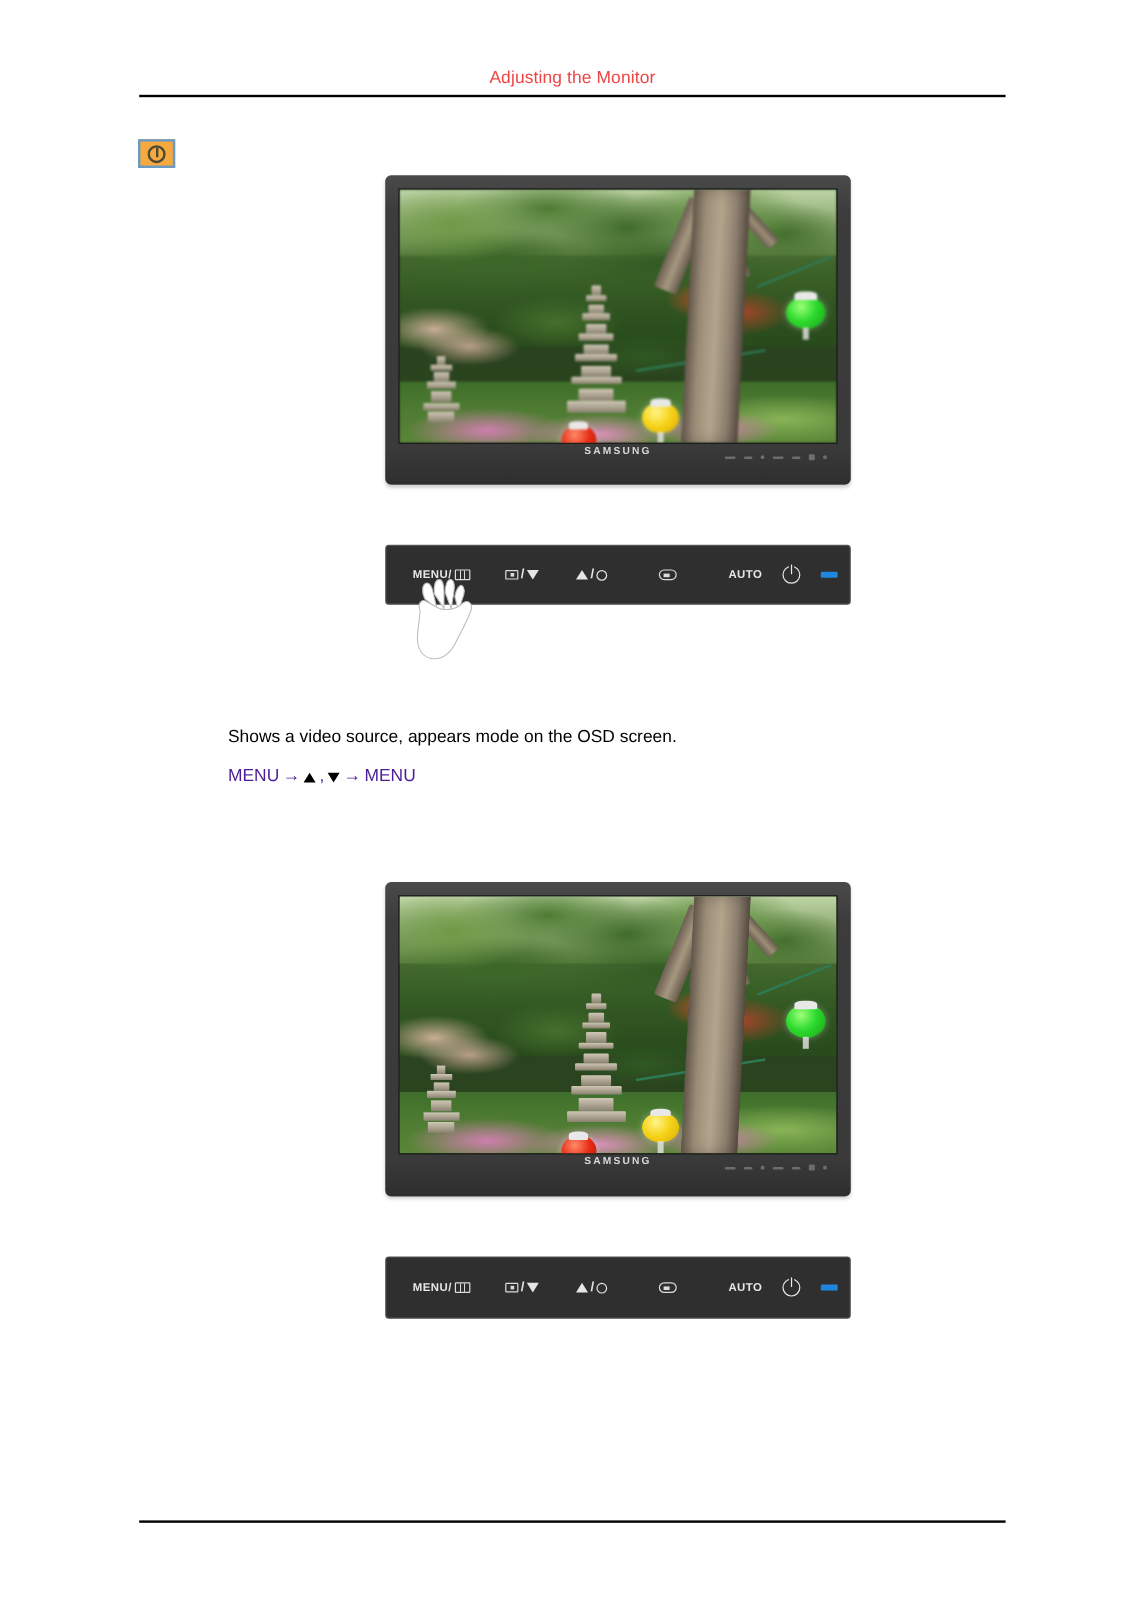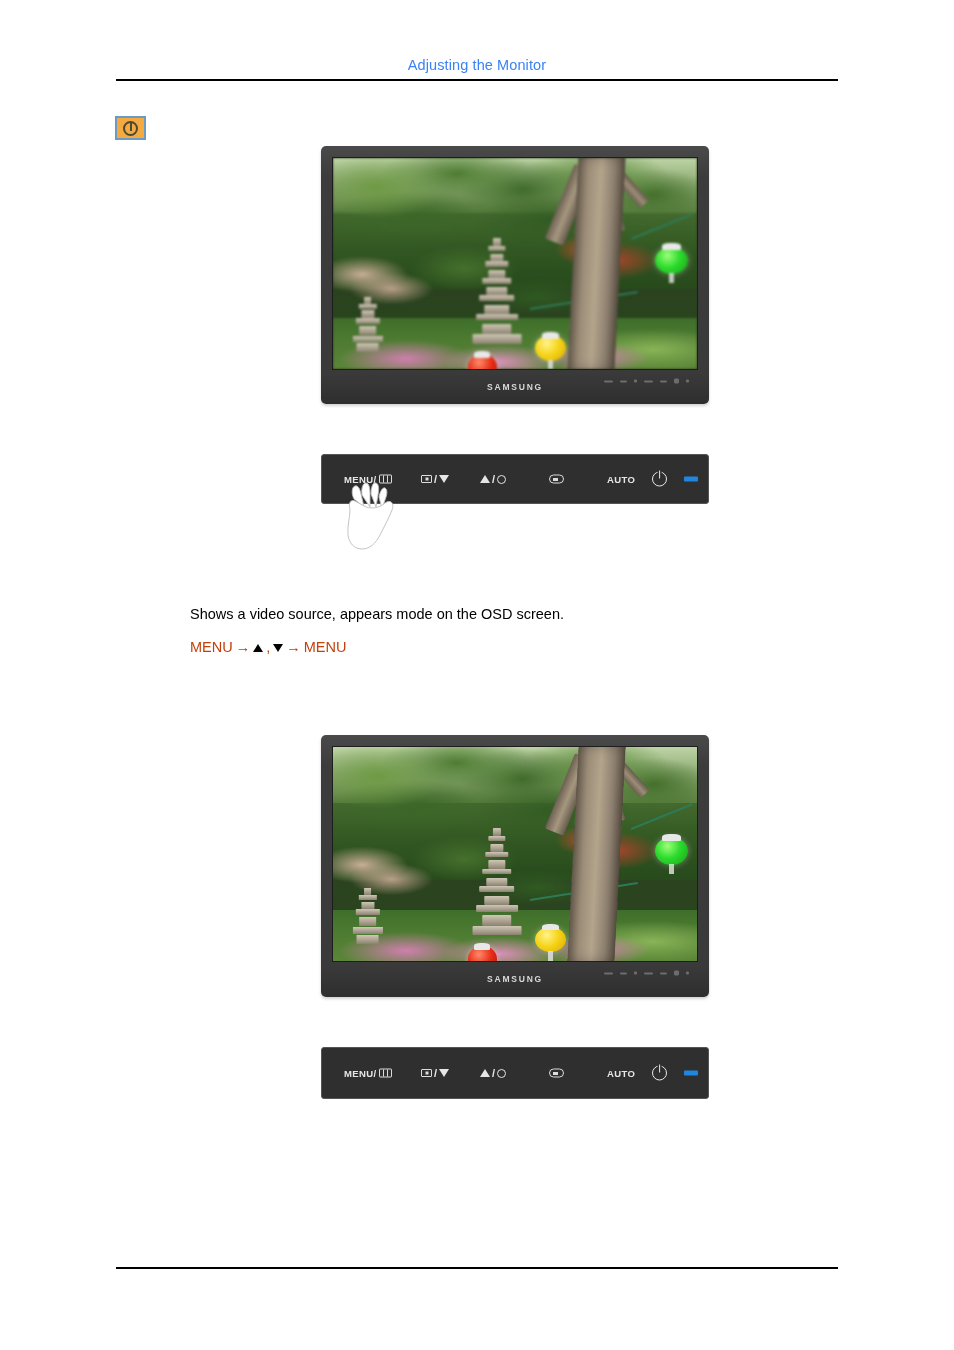--- a/index.html
+++ b/index.html
@@ -17,21 +17,21 @@
     background: #ffffff;
   }
 
   
   .header-title {
     position: absolute;
     left: 0; top: 57px;
     width: 954px;
     text-align: center;
     font-size: 14.5px;
-    color: #3b82f6;
+    color: #ef4444;
     letter-spacing: 0.1px;
   }
   .header-rule {
     position: absolute;
     left: 116px; top: 79px;
     width: 722px; height: 2px;
     background: #000;
   }
 
   
@@ -73,21 +73,21 @@
     position: relative;
     width: 100%;
     overflow: hidden;
     background: #2a3a20;
     border: 1px solid #1d1d1d;
   }
   .monitor .bezel-bottom {
     position: relative;
     height: 22px;
     display: flex;
-    align-items: flex-end;
+    align-items: flex-start;
     justify-content: center;
   }
   .brand {
     font-size: 8.5px;
     font-weight: bold;
     color: #d8d8d8;
     letter-spacing: 1.8px;
     font-family: "Liberation Sans", sans-serif;
   }
   .bezel-keys {
@@ -346,21 +346,21 @@
   
   .body-text {
     position: absolute;
     font-size: 14.5px;
     color: #000;
     line-height: 1.45;
   }
   .menu-path {
     position: absolute;
     font-size: 14.5px;
-    color: #c2410c;
+    color: #4c1d95;
     display: flex;
     align-items: center;
     gap: 3px;
   }
   .mp-tri-up {
     display:inline-block; width:0;height:0;
     border-left:5px solid transparent;
     border-right:5px solid transparent;
     border-bottom:8px solid #000;
     position: relative; top: 1px;

